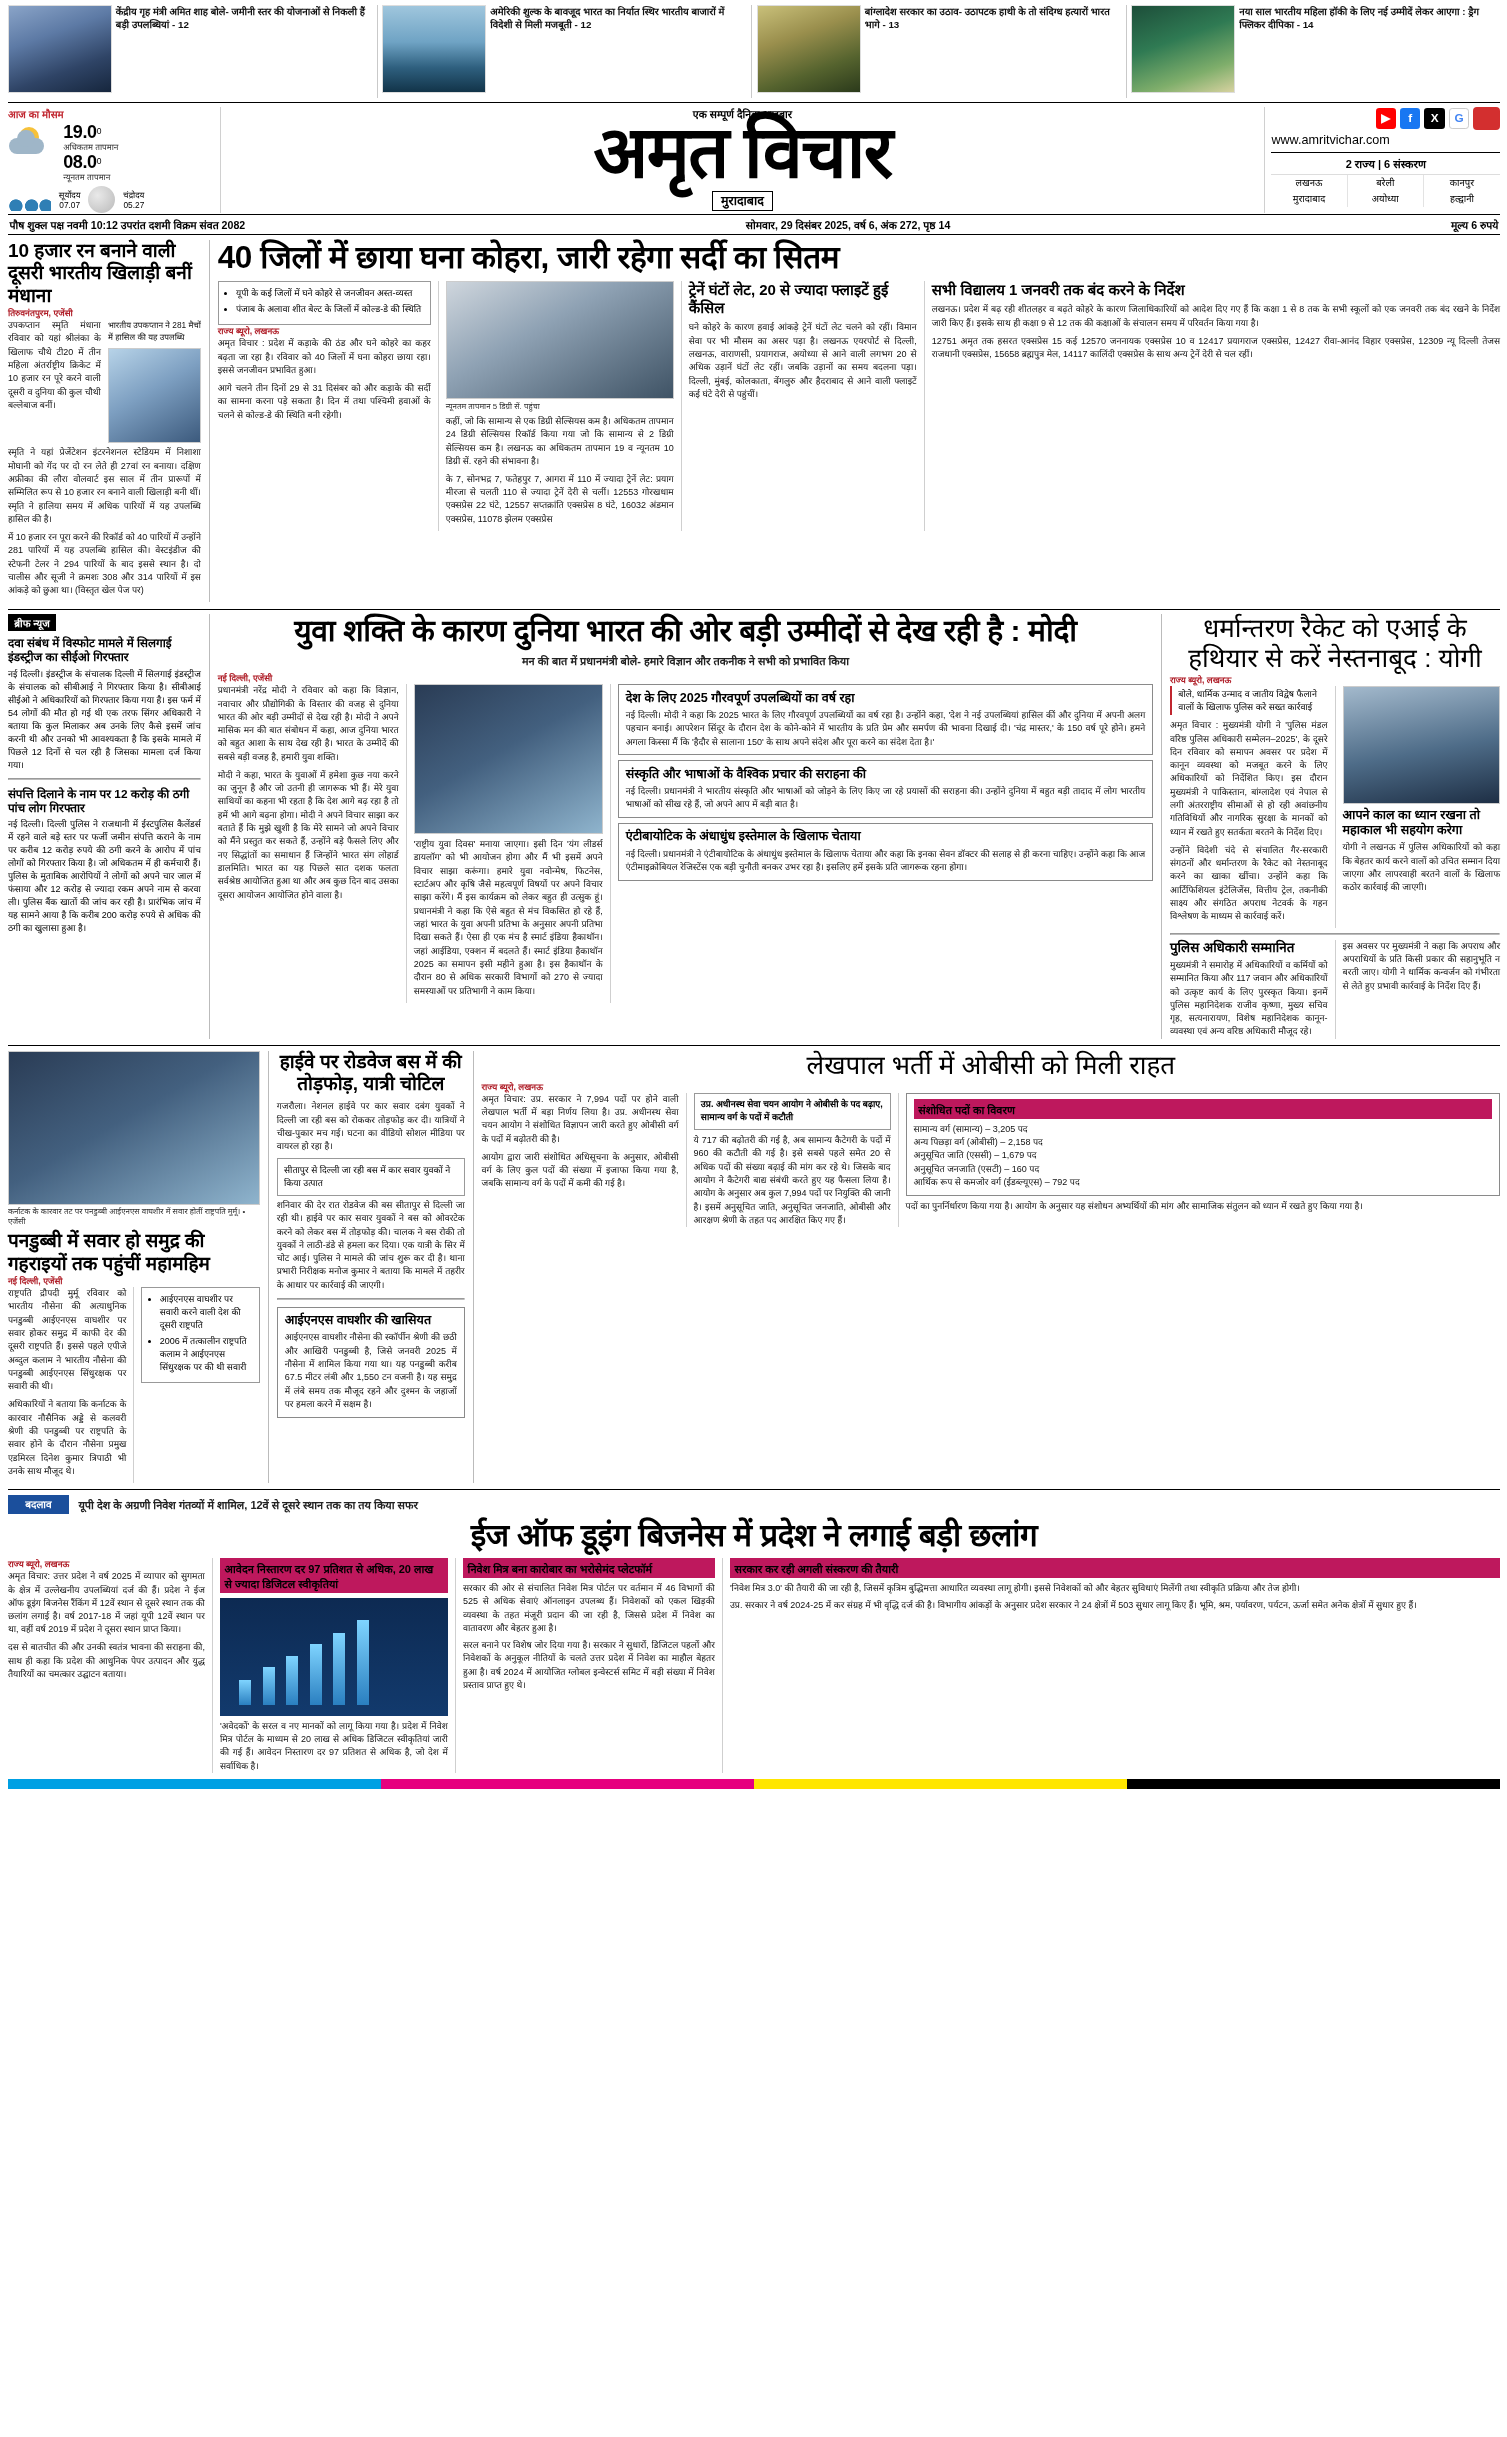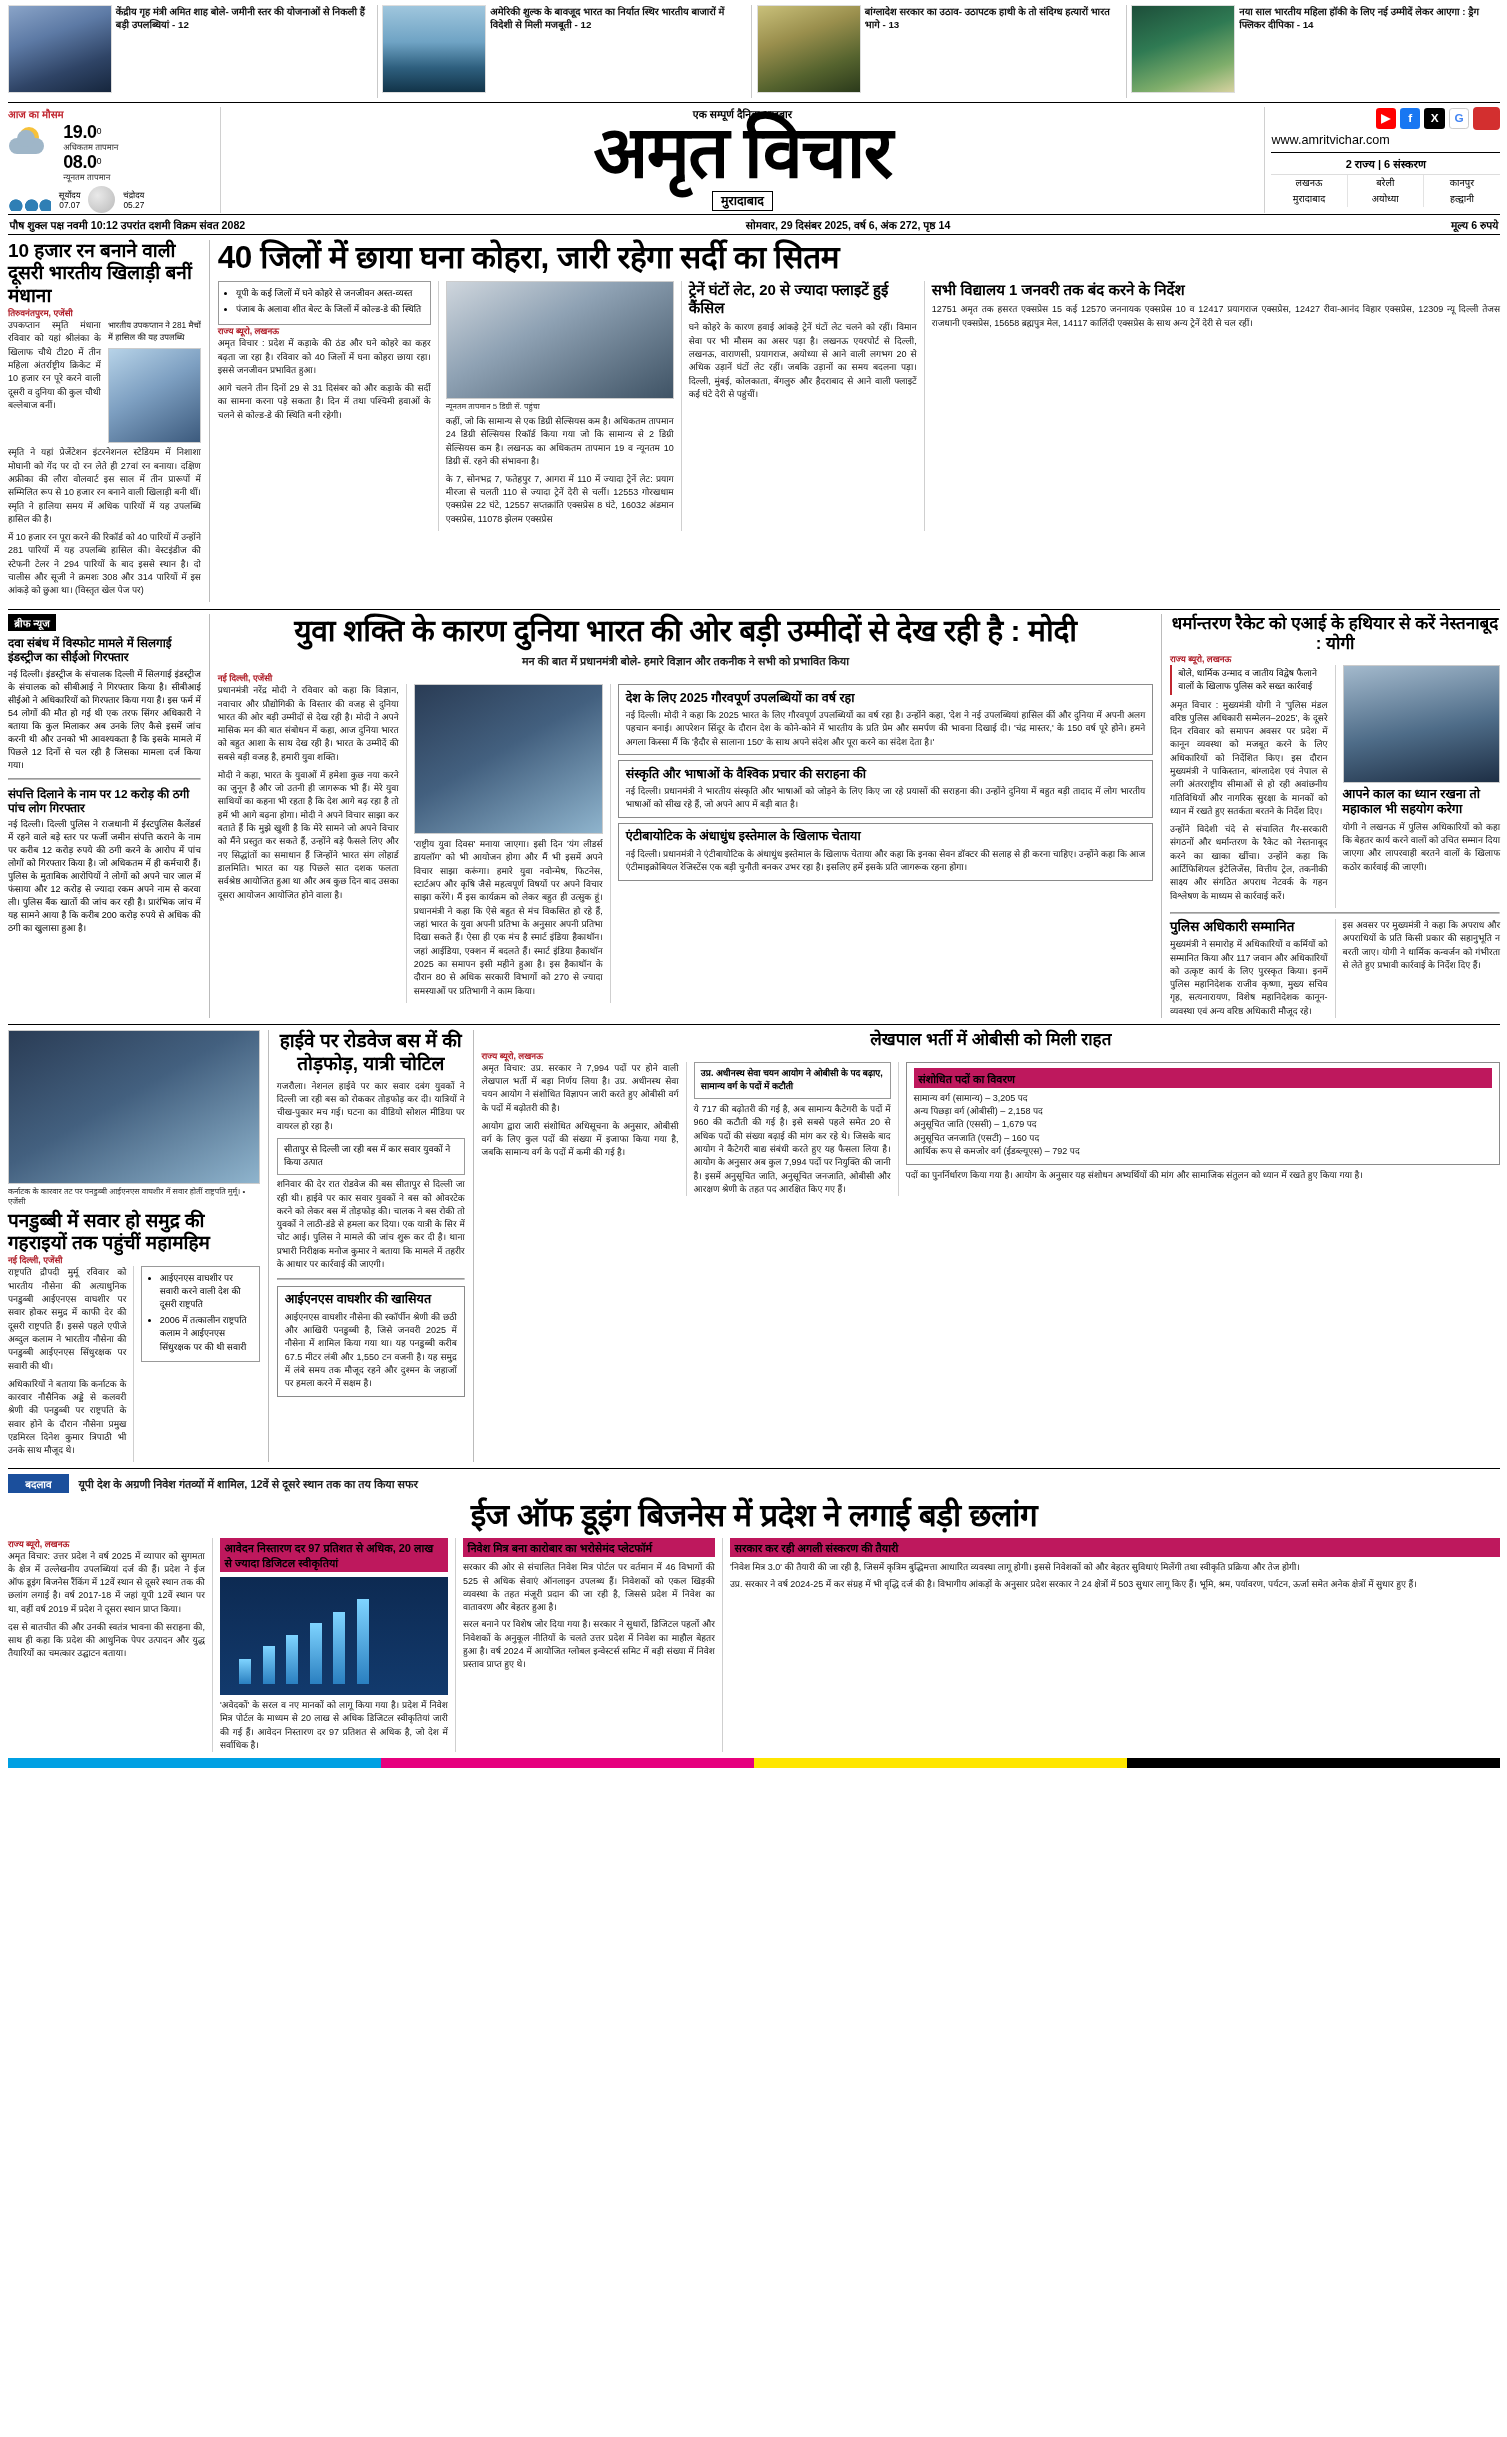--- a/index.html
+++ b/index.html
@@ -64,21 +64,21 @@
   .s-logo { width: 27px; height: 23.6px; background: #d32f2f; border-radius: 3.9px; }
   .site { text-align: left; font-size: 12.6px; font-weight: normal; border-bottom: 0.8px solid #000; padding: 3.2px 0 4.7px; }
   .states { text-align: center; font-size: 11px; font-weight: bold; padding: 3.2px 0 2.4px; border-bottom: 0.8px solid #ddd; }
   .citygrid { display: grid; grid-template-columns: repeat(3, 1fr); font-size: 9.5px; text-align: center; }
   .citygrid div { padding: 1.6px 0; border-right: 0.8px solid #e3e3e3; }
   .citygrid div:nth-child(3n) { border-right: none; }
 
   .dateline { display: flex; justify-content: space-between; align-items: center; border-bottom: 1.6px solid #000; font-size: 10.6px; font-weight: bold; padding: 2.4px 1.6px; }
   .rule { border-bottom: 0.8px solid #bbb; }
   .hl-xl { font-size: 31.5px; font-weight: bold; line-height: 1.12; letter-spacing: -0.4px; }
-  .hl-lg { font-size: 17px; font-weight: bold; line-height: 1.15; }
+  .hl-lg { font-size: 26px; font-weight: normal; line-height: 1.15; }
   .hl-md { font-size: 19px; font-weight: bold; line-height: 1.18; }
   .hl-sm { font-size: 15px; font-weight: bold; line-height: 1.2; }
   .sub { font-size: 11px; font-weight: bold; color: #222; }
   .byline { font-size: 8.7px; font-weight: bold; color: #b0202a; margin: 0 0; }
   .body { font-size: 9px; line-height: 1.48; text-align: justify; color: #111; }
   .body p { margin: 0 0 4.7px 0; }
 
   .cols { display: flex; gap: 7px; }
   .col { flex: 1; }
   .vline { border-left: 0.8px solid #cfcfcf; padding-left: 7px; }
@@ -255,20 +255,21 @@
         </div>
         <div class="col vline" style="max-width:236px;">
           <div class="hl-sm">ट्रेनें घंटों लेट, 20 से ज्यादा फ्लाइटें हुई कैंसिल</div>
           <div class="body" style="margin-top:3.9px;">
             <p>घने कोहरे के कारण हवाई आंकड़े ट्रेनें घंटों लेट चलने को रहीं। विमान सेवा पर भी मौसम का असर पड़ा है। लखनऊ एयरपोर्ट से दिल्ली, लखनऊ, वाराणसी, प्रयागराज, अयोध्या से आने वाली लगभग 20 से अधिक उड़ानें घंटों लेट रहीं। जबकि उड़ानों का समय बदलना पड़ा। दिल्ली, मुंबई, कोलकाता, बेंगलुरु और हैदराबाद से आने वाली फ्लाइटें कई घंटे देरी से पहुंचीं।</p>
           </div>
         </div>
         <div class="col vline">
           <div class="hl-sm">सभी विद्यालय 1 जनवरी तक बंद करने के निर्देश</div>
           <div class="body" style="margin-top:3.9px;">
+            <p>लखनऊ। प्रदेश में बढ़ रही शीतलहर व बढ़ते कोहरे के कारण जिलाधिकारियों को आदेश दिए गए हैं कि कक्षा 1 से 8 तक के सभी स्कूलों को एक जनवरी तक बंद रखने के निर्देश जारी किए हैं। इसके साथ ही कक्षा 9 से 12 तक की कक्षाओं के संचालन समय में परिवर्तन किया गया है।</p>
             <p>12751 अमृत तक हसरत एक्सप्रेस 15 कई 12570 जननायक एक्सप्रेस 10 व 12417 प्रयागराज एक्सप्रेस, 12427 रीवा-आनंद विहार एक्सप्रेस, 12309 न्यू दिल्ली तेजस राजधानी एक्सप्रेस, 15658 ब्रह्मपुत्र मेल, 14117 कालिंदी एक्सप्रेस के साथ अन्य ट्रेनें देरी से चल रहीं।</p>
           </div>
         </div>
       </div>
     </div>
   </div>
 
   <div style="border-top:1.6px solid #000; margin-top:6.3px; padding-top:4.7px; display:flex; gap:7.9px;">
 
     <div style="width: 193px;">

